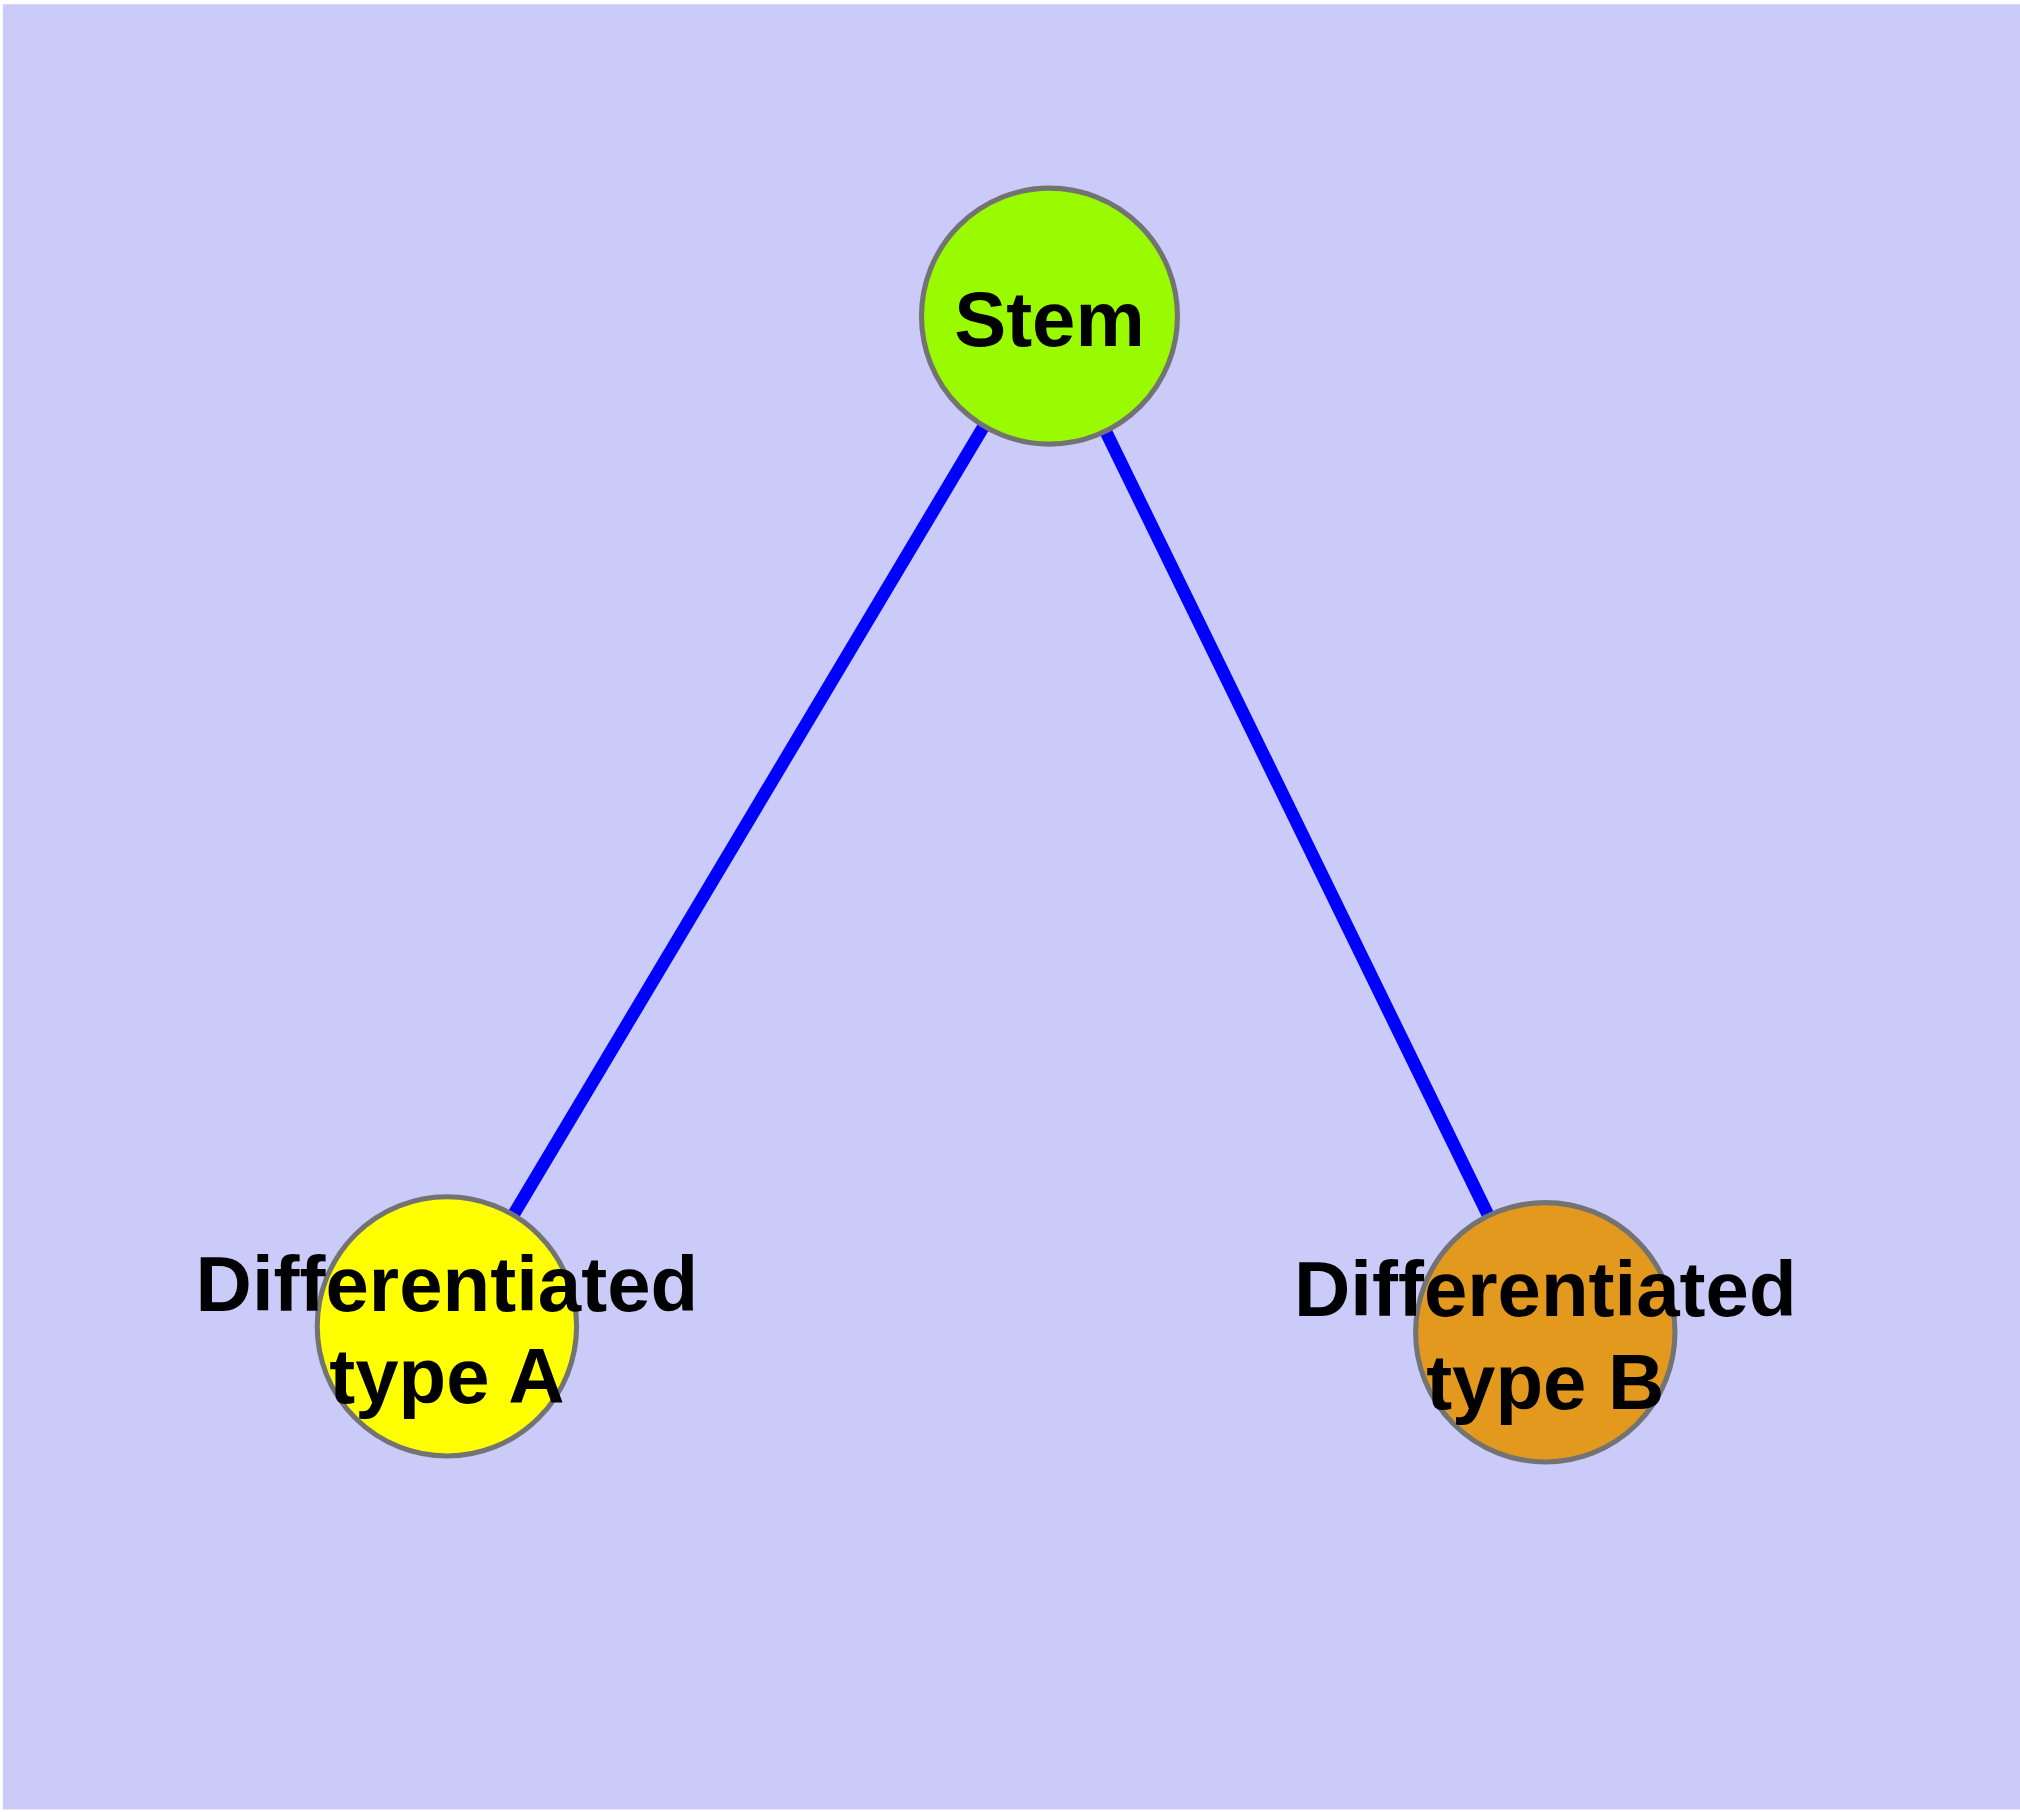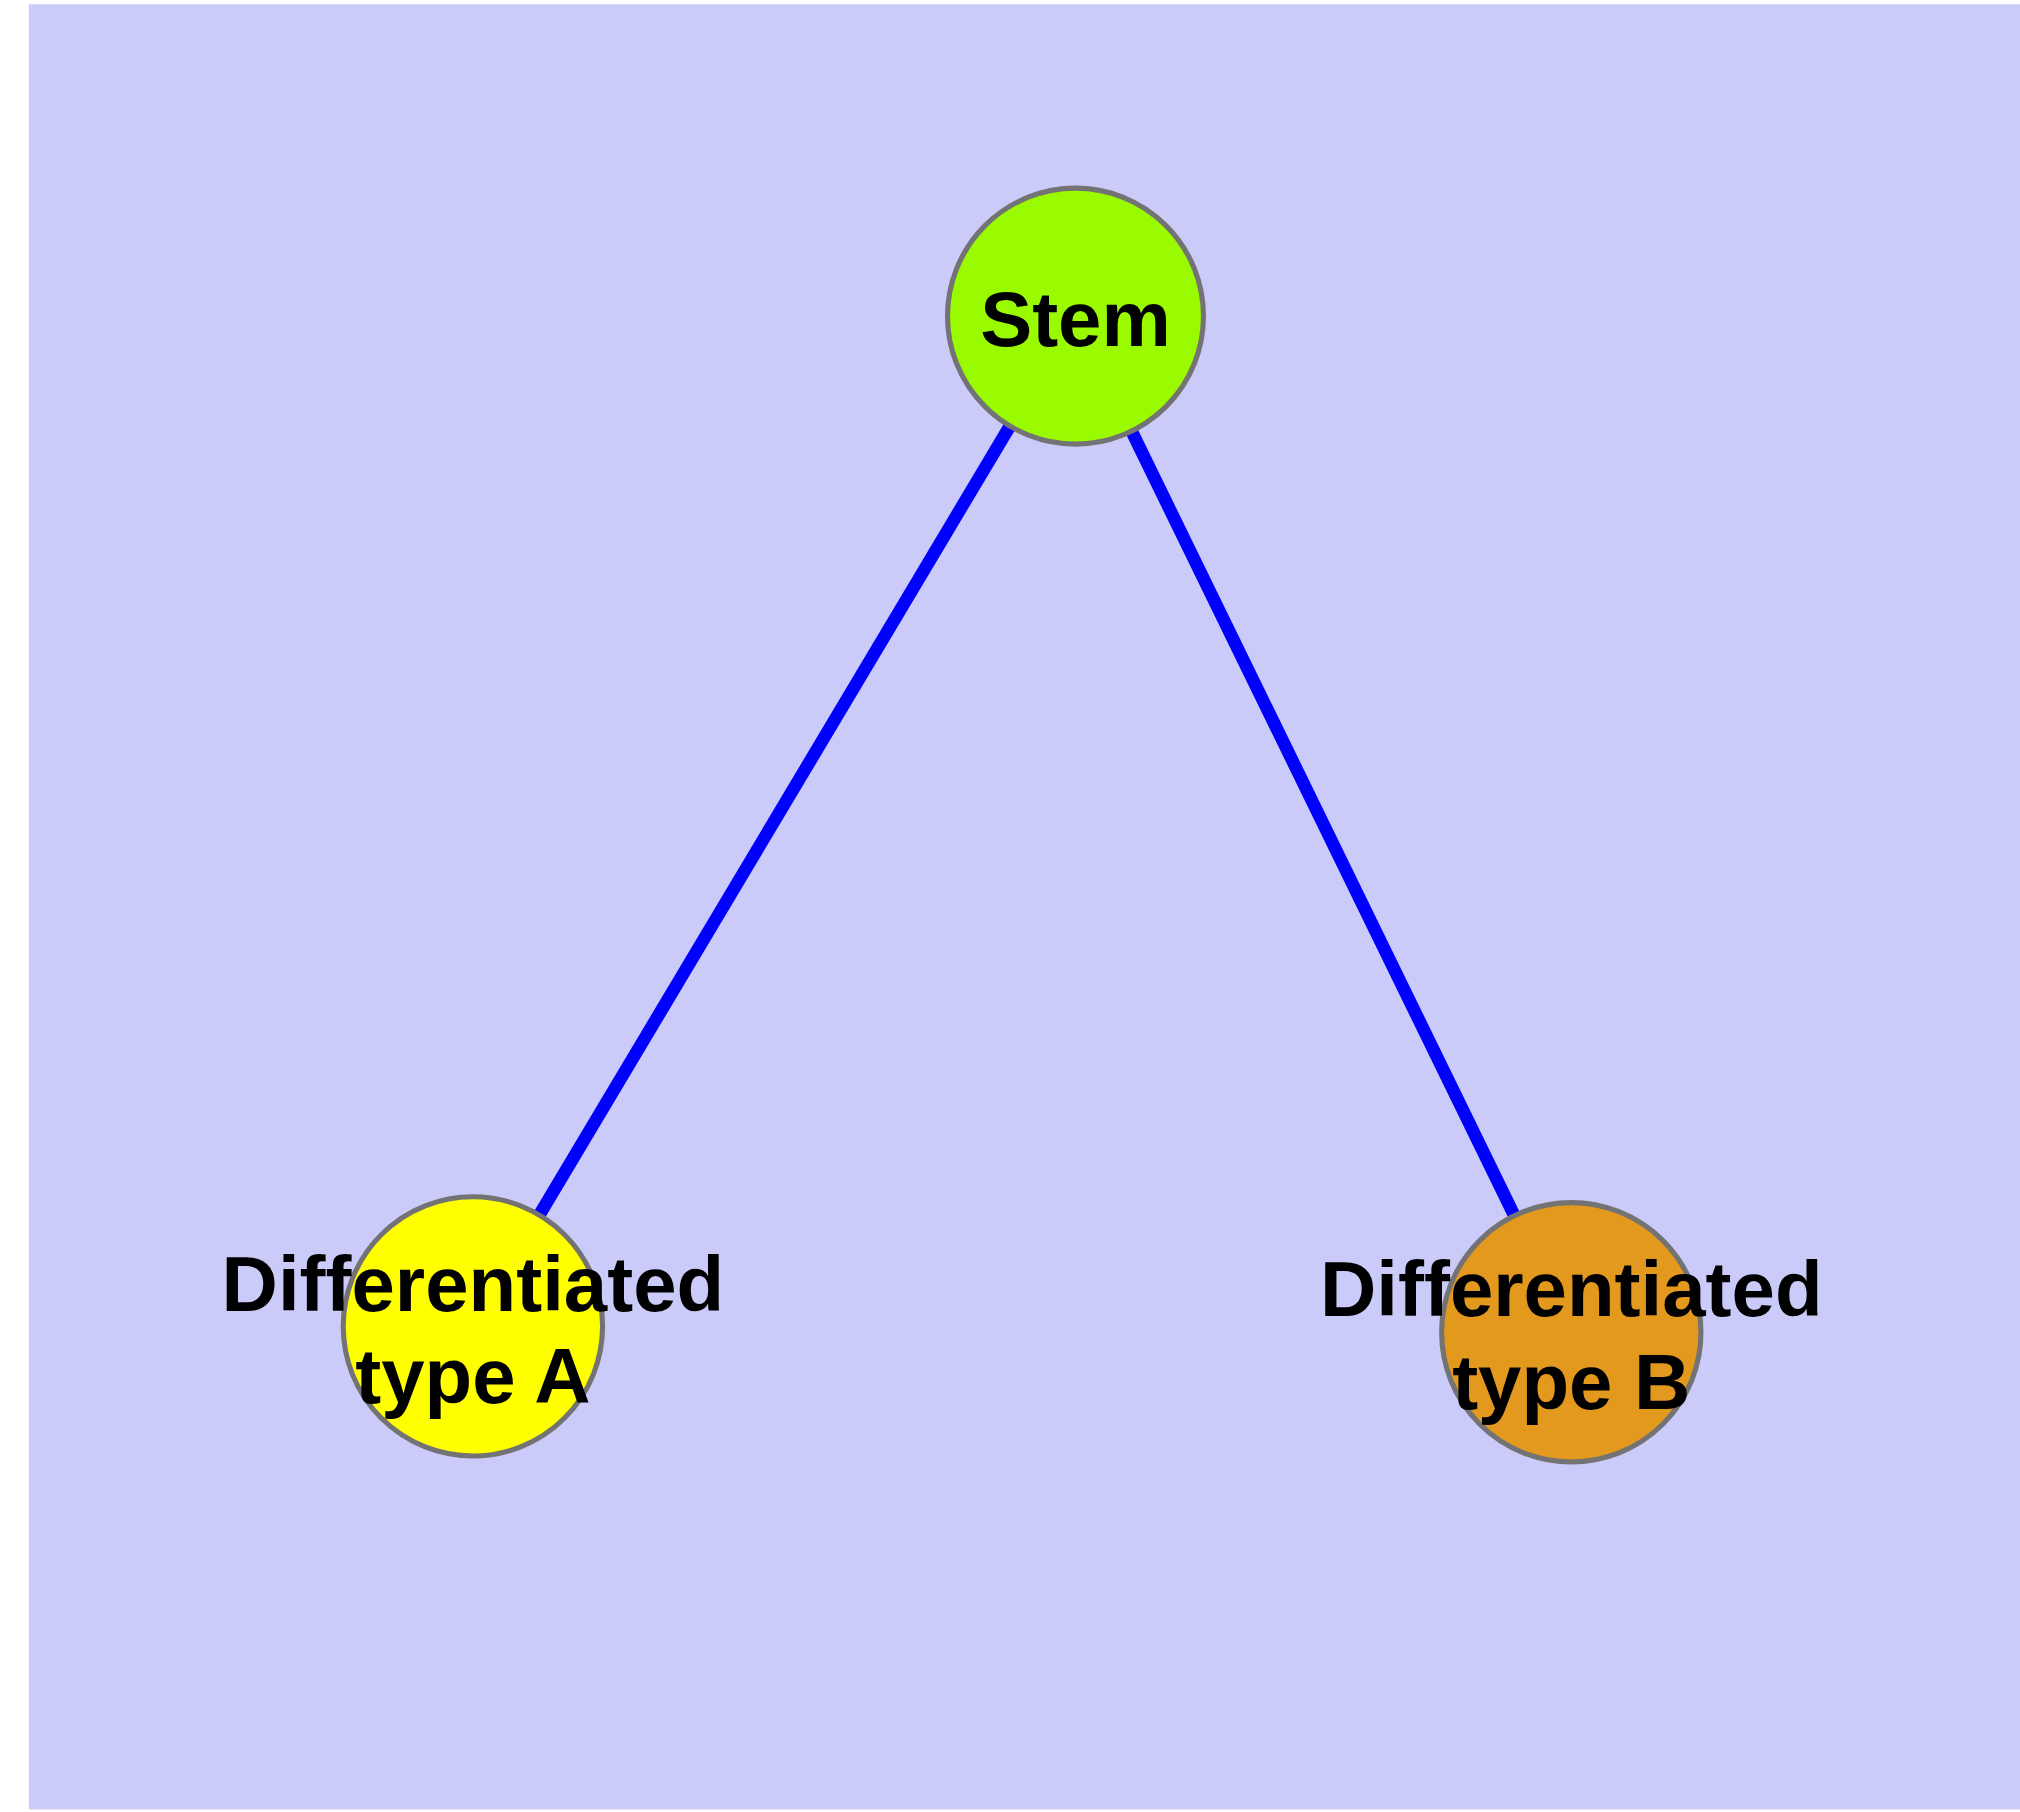--- a/index.html
+++ b/index.html
@@ -7,21 +7,20 @@
     padding: 0;
     background: #ffffff;
     width: 2021px;
     height: 1812px;
     overflow: hidden;
   }
   .diagram-wrap {
     position: relative;
     width: 1699px;
     height: 1812px;
-    padding-left: 26px;
   }
   svg {
     display: block;
   }
   .node-label {
     font-family: "Liberation Sans", "DejaVu Sans", sans-serif;
     font-weight: bold;
     font-size: 92px;
     text-anchor: middle;
   }

